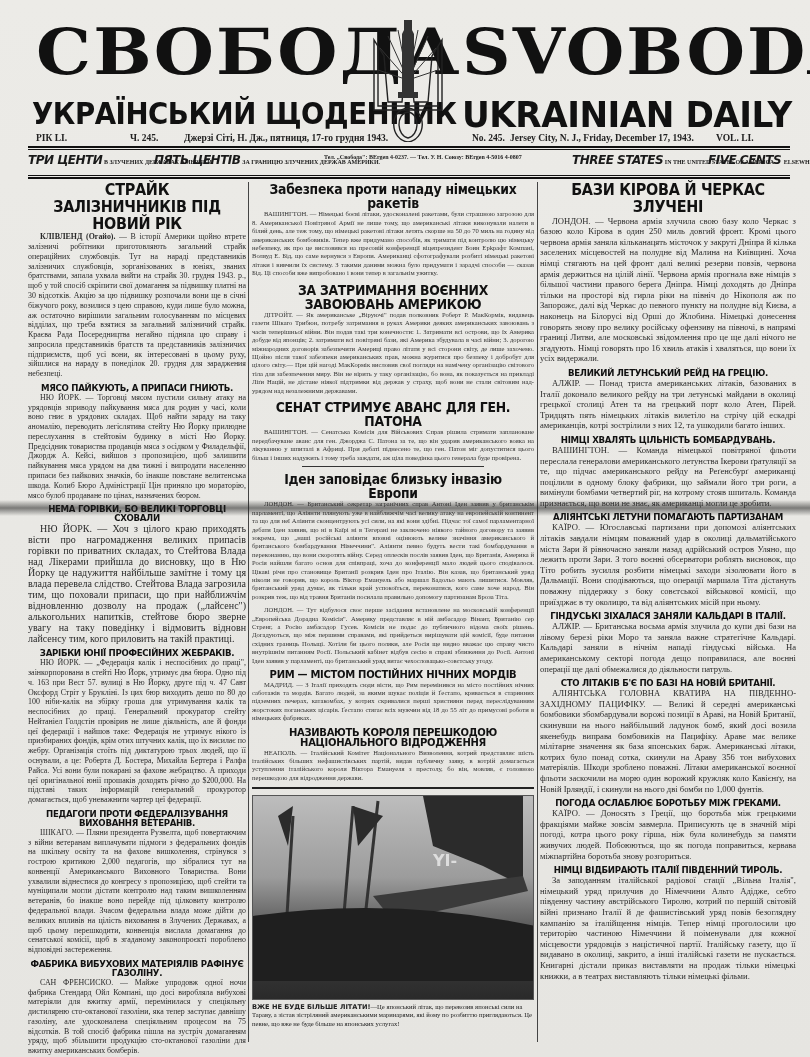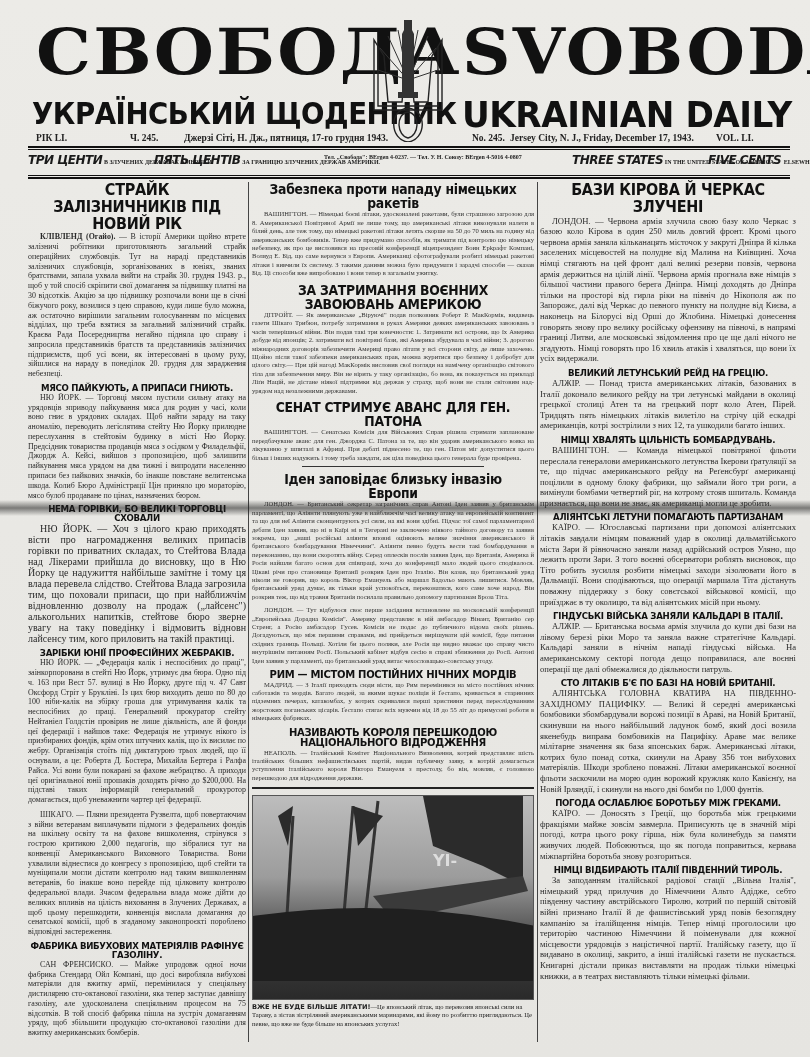--- a/index.html
+++ b/index.html
@@ -161,20 +161,21 @@
           <p><span>НЮ ЙОРК.</span> — <span>Хоч з цілого краю приходять вісти про нагромадження великих припасів горівки по приватних складах, то Стейтова Влада над Лікерами прийшла до висновку, що в Ню Йорку це надужиття найбільше замітне і тому ця влада перевела слідство. Стейтова Влада загрозила тим, що поховали припаси, що при найближчім відновленню дозволу на продаж („лайсенс") алькогольних напитків, стейтове бюро зверне увагу на таку поведінку і відмовить відновн лайсенсу тим, кого приловить на такій практиці.</span></p>
         </div>
     </div>
     <div class="block">
       <div class="headline h-sm">ЗАРІБКИ ЮНІЇ ПРОФЕСІЙНИХ ЖЕБРАКІВ.</div>
       <div class="body-text" style="font-size: 7.92576px; line-height: 9.76896px;">
           <p><span>НЮ ЙОРК.</span> — <span>„Федерація калік і неспосібних до праці", заінкорпорована в стейті Ню Йорк, утримує два бюра. Одно під ч. 163 при Вест 57. вулиці в Ню Йорку, друге під ч. 47 Савт Оксфорд Стріт у Брукліні. Із цих бюр виходить дешо по 80 до 100 ніби-калік на збірку гроша для утримування калік та неспосібних до праці. Генеральний прокуратор стейту Нейтаніел Голдстін провірив не лише діяльність, але й фонди цеї федерації і найшов таке: Федерація не утримує нікого із призбираних фондів, крім отих штучних калік, що їх висилає по жебру. Організація стоїть під диктатурою трьох людей, що її оснували, а це: Роберта Д. Бостера, Михайла Бертера і Ралфа Райса. Усі вони були покарані за фахове жебрацтво. А приходи цеї оригінальної юнії прошаків доходять річно до $200,000. На підставі таких інформацій генеральний прокуротор домагається, щоб уневажнити чартер цеї федерації.</span></p>
         </div>
     </div>
     <div class="block">
+      <div class="headline h-sm">ПЕДАГОГИ ПРОТИ ФЕДЕРАЛІЗУВАННЯ ВИХОВАННЯ ВЕТЕРАНІВ.</div>
       <div class="body-text" style="font-size: 7.92576px; line-height: 9.76896px;">
           <p><span>ШІКАГО.</span> — <span>Пляни президента Рузвелта, щоб повертаючим з війни ветеранам виплачувати підмоги з федеральних фондів на шкільну освіту та на фахове вишколення, стрінувся з гострою критикою 2,000 педагогів, що зібралися тут на конвенції Американського Виховного Товариства. Вони ухвалили віднестися до конгресу з пропозицією, щоб стейти та муніципали могли дістати контролю над таким вишколенням ветеранів, бо інакше воно перейде під цілковиту контролю федеральної влади. Зчасом федеральна влада може дійти до великих впливів на цілість виховання в Злучених Державах, а щоб цьому перешкодити, конвенція вислала домагання до сенатської комісії, щоб в згаданому законопроєкті пороблено відповідні застереження.</span></p>
         </div>
     </div>
     <div class="block">
       <div class="headline h-sm">ФАБРИКА ВИБУХОВИХ МАТЕРІЯЛІВ РАФІНУЄ ГАЗОЛІНУ.</div>
       <div class="body-text" style="font-size: 7.92576px; line-height: 9.76896px;">
           <p><span>САН ФРЕНСИСКО.</span> — <span>Майже упродовж одної ночи фабрика Стендард Ойл Компані, що досі виробляла вибухові матеріяли для вжитку армії, перемінилася у спеціяльну дистилярню сто-октанової газоліни, яка тепер заступає давнішу газоліну, але удосконалена спеціяльним процесом на 75 відсотків. В той спосіб фабрика пішла на зустріч домаганням уряду, щоб збільшити продукцію сто-октанової газоліни для вжитку американських бомберів.</span></p>
         </div>
     </div>
@@ -265,21 +266,21 @@
           <p><span>ВАШИНГТОН.</span> — <span>Команда німецької повітряної фльоти переслала генералови американського летунства Ікерови ґратуляції за те, що підчас американського рейду на Реґенсбурґ американці поцілили в одному блоку фабрики, що займали його три роги, а вимінули бомбами четвертий ріг, на котрому стояв шпиталь. Команда признається, що вони не знає, як американці могли це зробити.</span></p>
         </div>
     </div>
     <div class="block">
       <div class="headline h-sm">АЛІЯНТСЬКІ ЛЕТУНИ ПОМАГАЮТЬ ПАРТИЗАНАМ</div>
       <div class="body-text">
           <p><span>КАЇРО.</span> — <span>Югославські партизани при допомозі аліянтських літаків завдали німцям поважний удар в околиці дальматійського міста Зари й рівночасно заняли назад адрійський остров Уляно, що лежить проти Зари. З того воєнні обсерватори роблять висновок, що Тіто робить зусилля розбити німецькі заходи зізолювати його в Дальмації. Вони сподіваються, що операції маршала Тіта дістануть поважну піддержку з боку совєтської військової комісії, що приїзджає в ту околицю, та від аліянтських місій при ньому.</span></p>
         </div>
     </div>
     <div class="block">
-      <div class="headline h-sm">ГІНДУСЬКІ ВІЙСЬКА ЗАНЯЛИ КАЛЬДАРІ В ІТАЛІЇ.</div>
+      <div class="headline h-sm">ГІНДУСЬКІ ЗІХАЛАСЯ ЗАНЯЛИ КАЛЬДАРІ В ІТАЛІЇ.</div>
       <div class="body-text">
           <p><span>АЛЖІР.</span> — <span>Британська восьма армія злучила до купи дві бази на лівому березі ріки Моро та заняла важне стратегічне Кальдарі. Кальдарі заняли в нічнім нападі гіндуські війська. На американському секторі погода дещо поправилася, але воєнні операції ще далі обмежалися до діяльности патруль.</span></p>
         </div>
     </div>
     <div class="block">
       <div class="headline h-sm">СТО ЛІТАКІВ Б'Є ПО БАЗІ НА НОВІЙ БРИТАНІЇ.</div>
       <div class="body-text">
           <p><span>АЛІЯНТСЬКА ГОЛОВНА КВАТИРА НА ПІВДЕННО-ЗАХІДНОМУ ПАЦИФІКУ.</span> — <span>Великі й середні американські бомбовики збомбардували ворожі позиції в Араві, на Новій Британії, скинувши на нього найбільший ладунок бомб, який досі возила якенебудь виправа бомбовиків на Пацифіку. Араве має велике мілітарне значення як база японських барж. Американські літаки, котрих було понад сотка, скинули на Араву 356 тон вибухових матеріялів. Шкоди зроблено поважні. Літаки американської воєнної фльоти заскочили на морю один ворожий кружляк коло Кавієнґу, на Новій Ірляндії, і скинули на нього дві бомби по 1,000 фунтів.</span></p>
         </div>
     </div>

